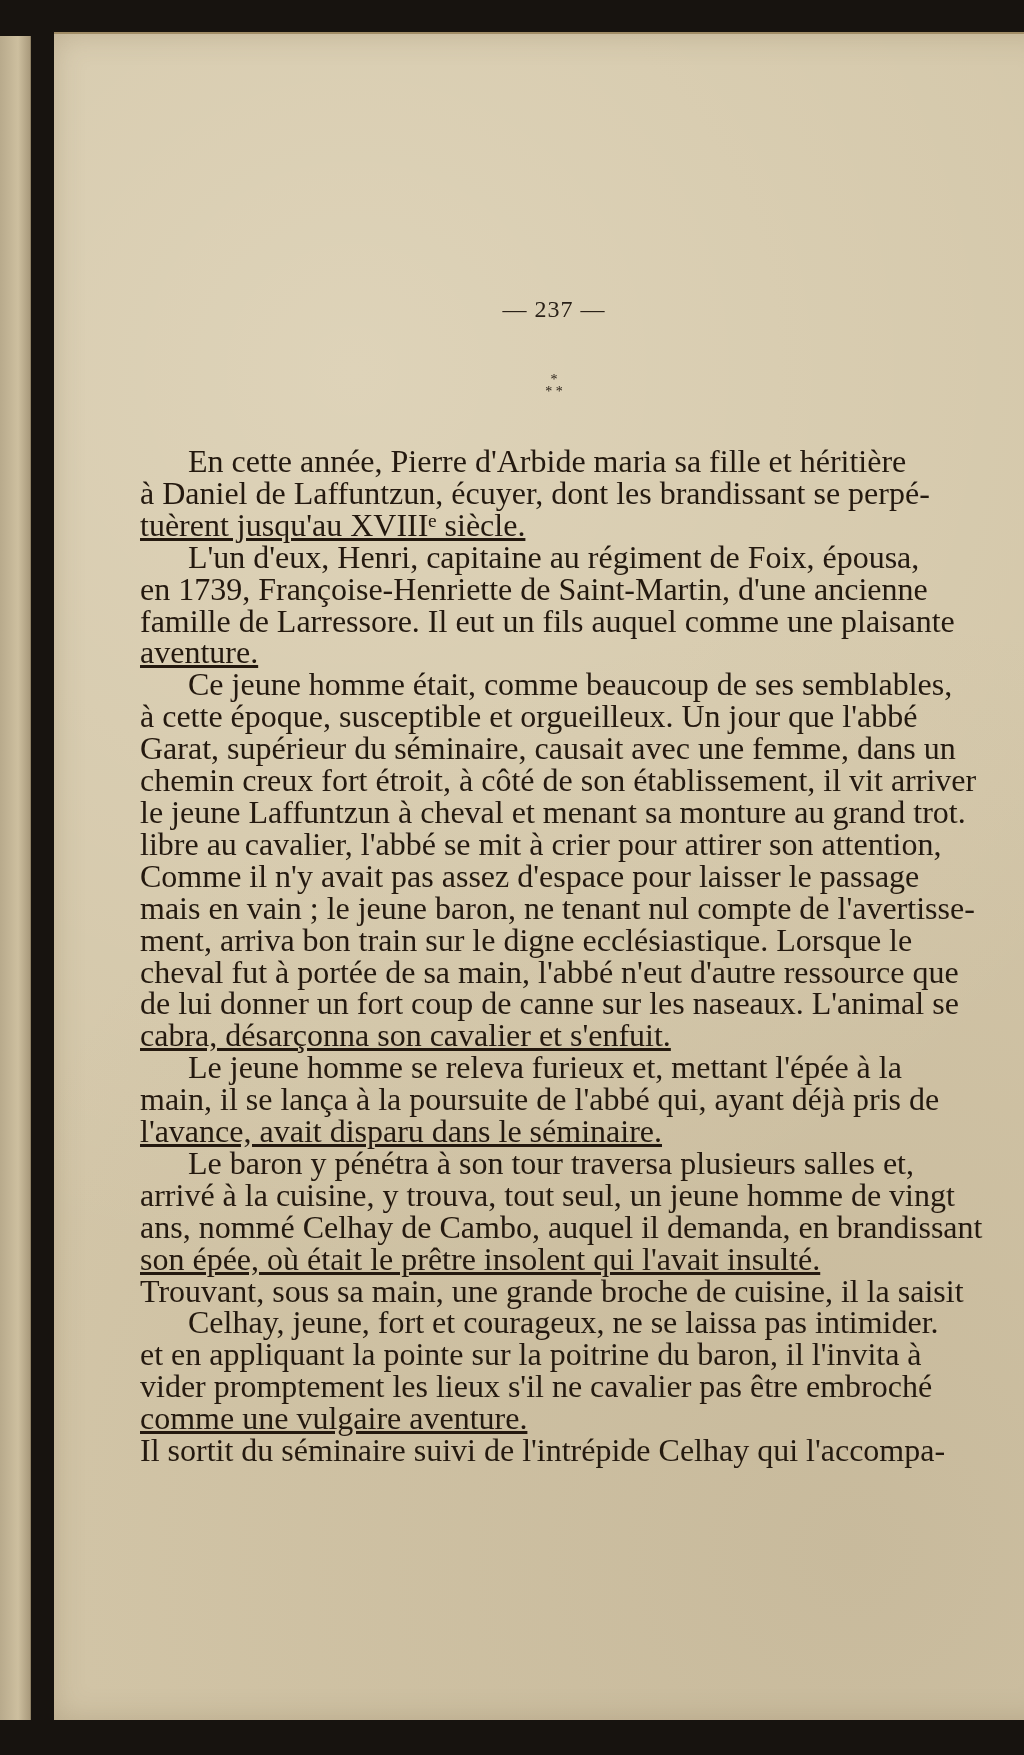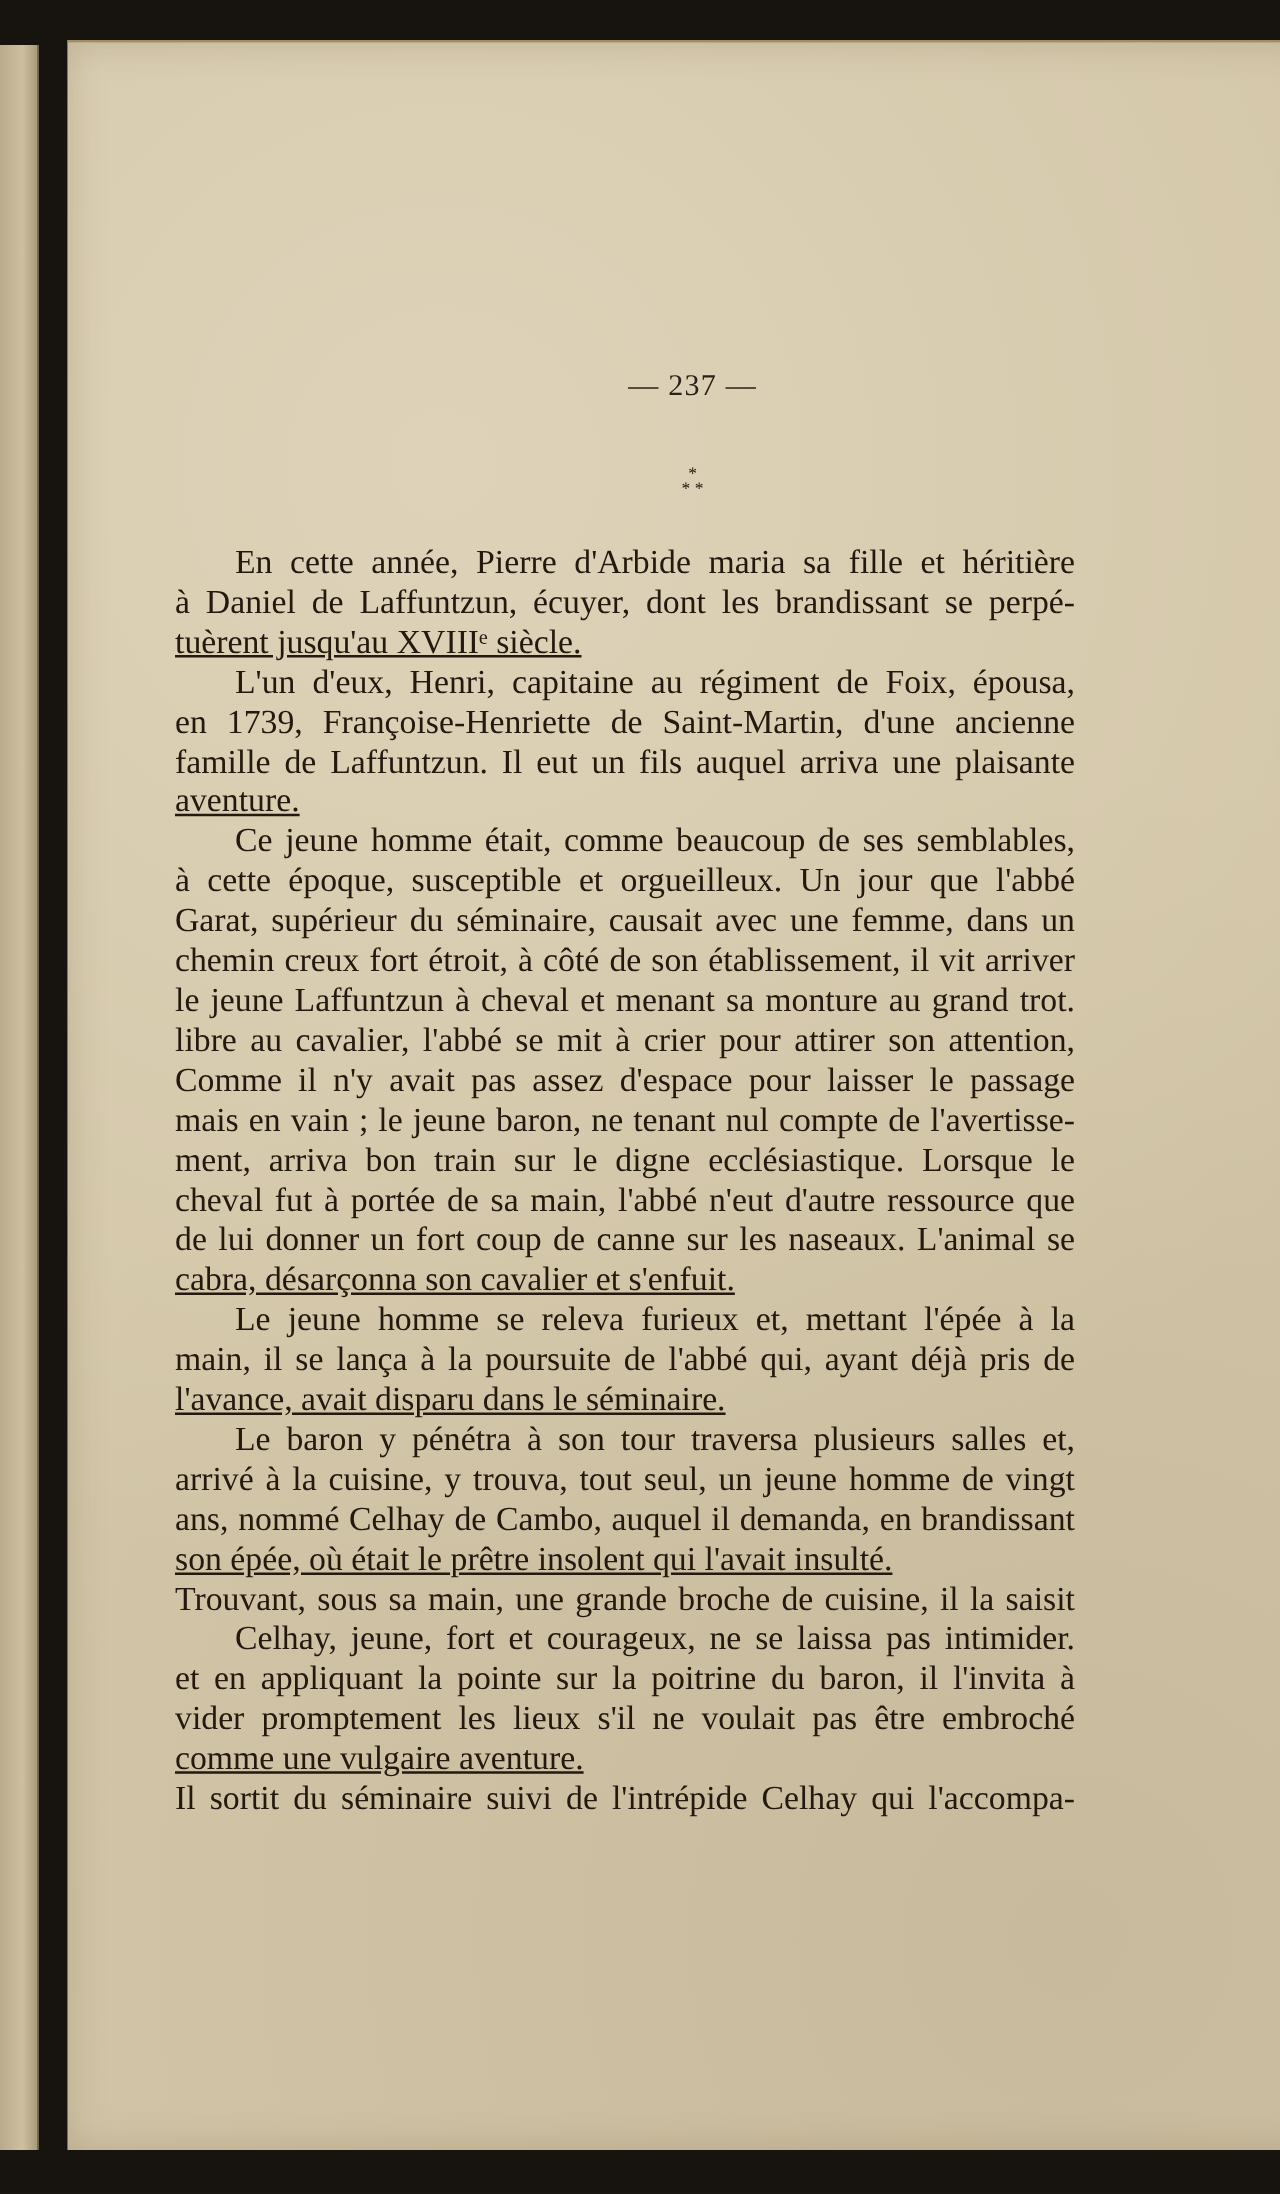--- a/index.html
+++ b/index.html
@@ -56,24 +56,24 @@
     position: absolute; left: 0; width: 100%;
     top: 340px;
     text-align: center;
     color: #2a2118;
     font-size: 14px;
     line-height: 12px;
   }
   .text-block {
     position: absolute;
     left: 86px;
-    top: 400px;
+    top: 412px;
     width: 720px;
     color: #24190f;
-    font-size: 27px;
+    font-size: 32px;
     line-height: 31.9px;
     text-align: justify;
   }
   .text-block .line {
     display: block;
     text-align: justify;
     text-align-last: justify;
     white-space: nowrap;
   }
   .text-block .line.last {
@@ -100,21 +100,21 @@
   </div>
   <div class="text-block" id="text-block">
       <div>
         <span class="line first">En cette année, Pierre d'Arbide maria sa fille et héritière</span>
         <span class="line">à Daniel de Laffuntzun, écuyer, dont les brandissant se perpé-</span>
         <span class="line last">tuèrent jusqu'au XVIIIᵉ siècle.</span>
       </div>
       <div>
         <span class="line first">L'un d'eux, Henri, capitaine au régiment de Foix, épousa,</span>
         <span class="line">en 1739, Françoise-Henriette de Saint-Martin, d'une ancienne</span>
-        <span class="line">famille de Laffuntzun. Il eut un fils auquel arriva une plaisante</span>
+        <span class="line">famille de Larressore. Il eut un fils auquel comme une plaisante</span>
         <span class="line last">aventure.</span>
       </div>
       <div>
         <span class="line first">Ce jeune homme était, comme beaucoup de ses semblables,</span>
         <span class="line">à cette époque, susceptible et orgueilleux. Un jour que l'abbé</span>
         <span class="line">Garat, supérieur du séminaire, causait avec une femme, dans un</span>
         <span class="line">chemin creux fort étroit, à côté de son établissement, il vit arriver</span>
         <span class="line">le jeune Laffuntzun à cheval et menant sa monture au grand trot.</span>
         <span class="line">libre au cavalier, l'abbé se mit à crier pour attirer son attention,</span>
         <span class="line">Comme il n'y avait pas assez d'espace pour laisser le passage</span>
@@ -132,20 +132,20 @@
       <div>
         <span class="line first">Le baron y pénétra à son tour traversa plusieurs salles et,</span>
         <span class="line">arrivé à la cuisine, y trouva, tout seul, un jeune homme de vingt</span>
         <span class="line">ans, nommé Celhay de Cambo, auquel il demanda, en brandissant</span>
         <span class="line last">son épée, où était le prêtre insolent qui l'avait insulté.</span>
       </div>
       <div>
         <span class="line">Trouvant, sous sa main, une grande broche de cuisine, il la saisit</span>
         <span class="line first">Celhay, jeune, fort et courageux, ne se laissa pas intimider.</span>
         <span class="line">et en appliquant la pointe sur la poitrine du baron, il l'invita à</span>
-        <span class="line">vider promptement les lieux s'il ne voulait pas être embroché</span>
+        <span class="line">vider promptement les lieux s'il ne cavalier pas être embroché</span>
         <span class="line last">comme une vulgaire aventure.</span>
       </div>
       <div>
         <span class="line">Il sortit du séminaire suivi de l'intrépide Celhay qui l'accompa-</span>
       </div>
     </div>
 </div>
 
 </body></html>

